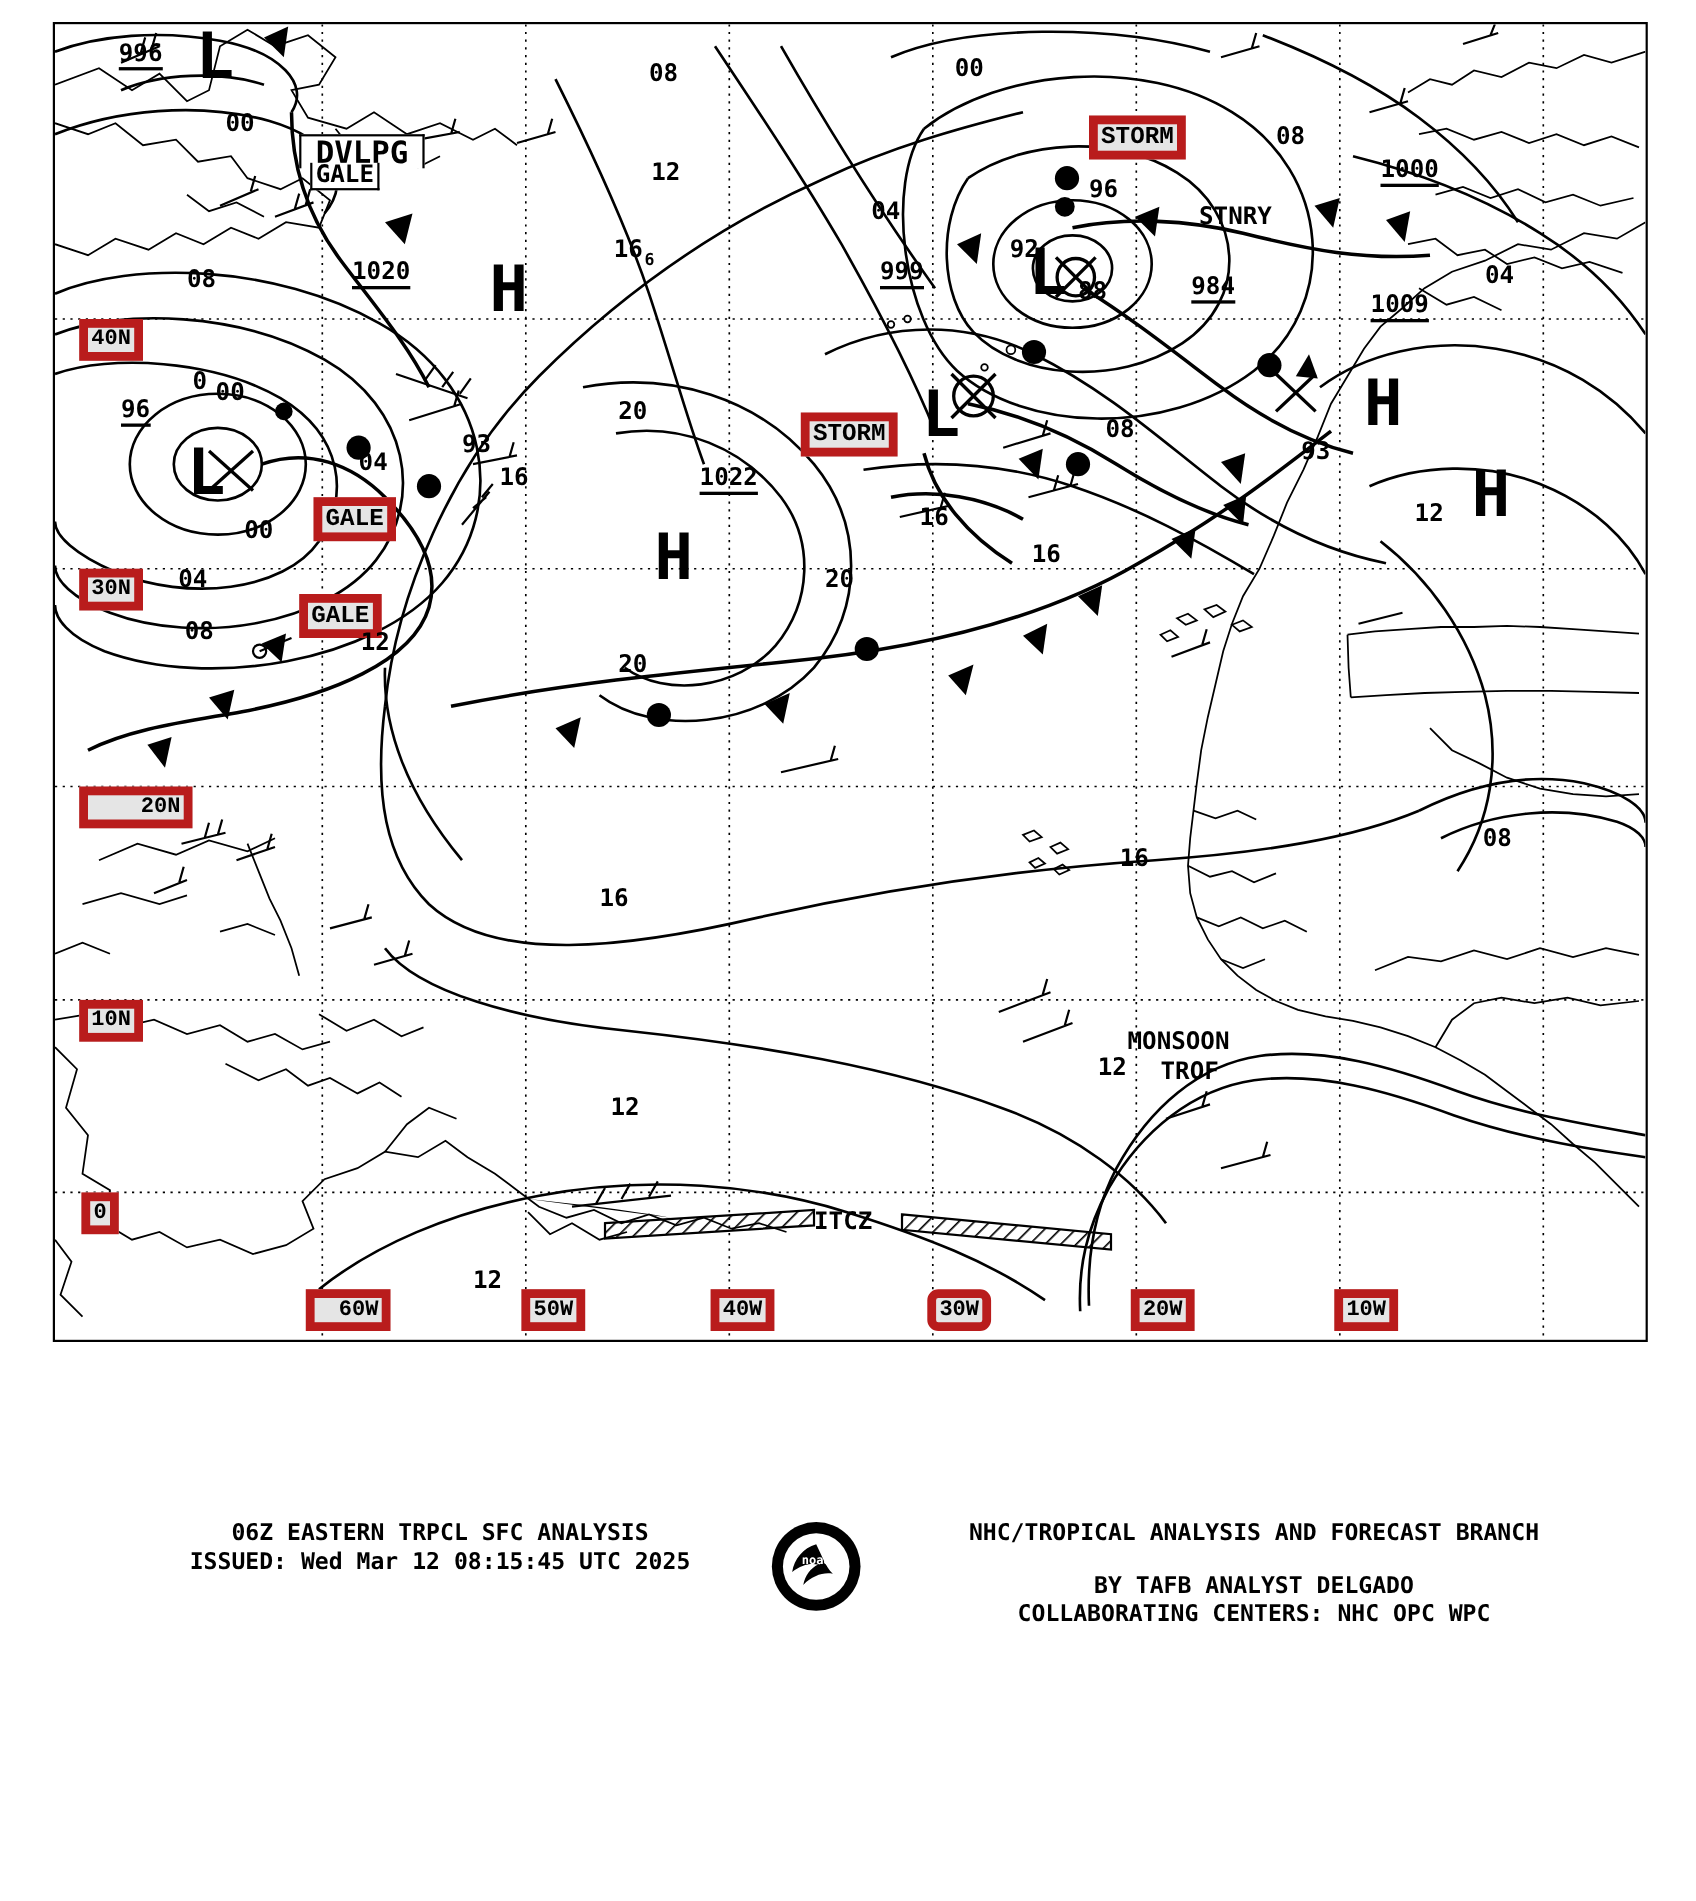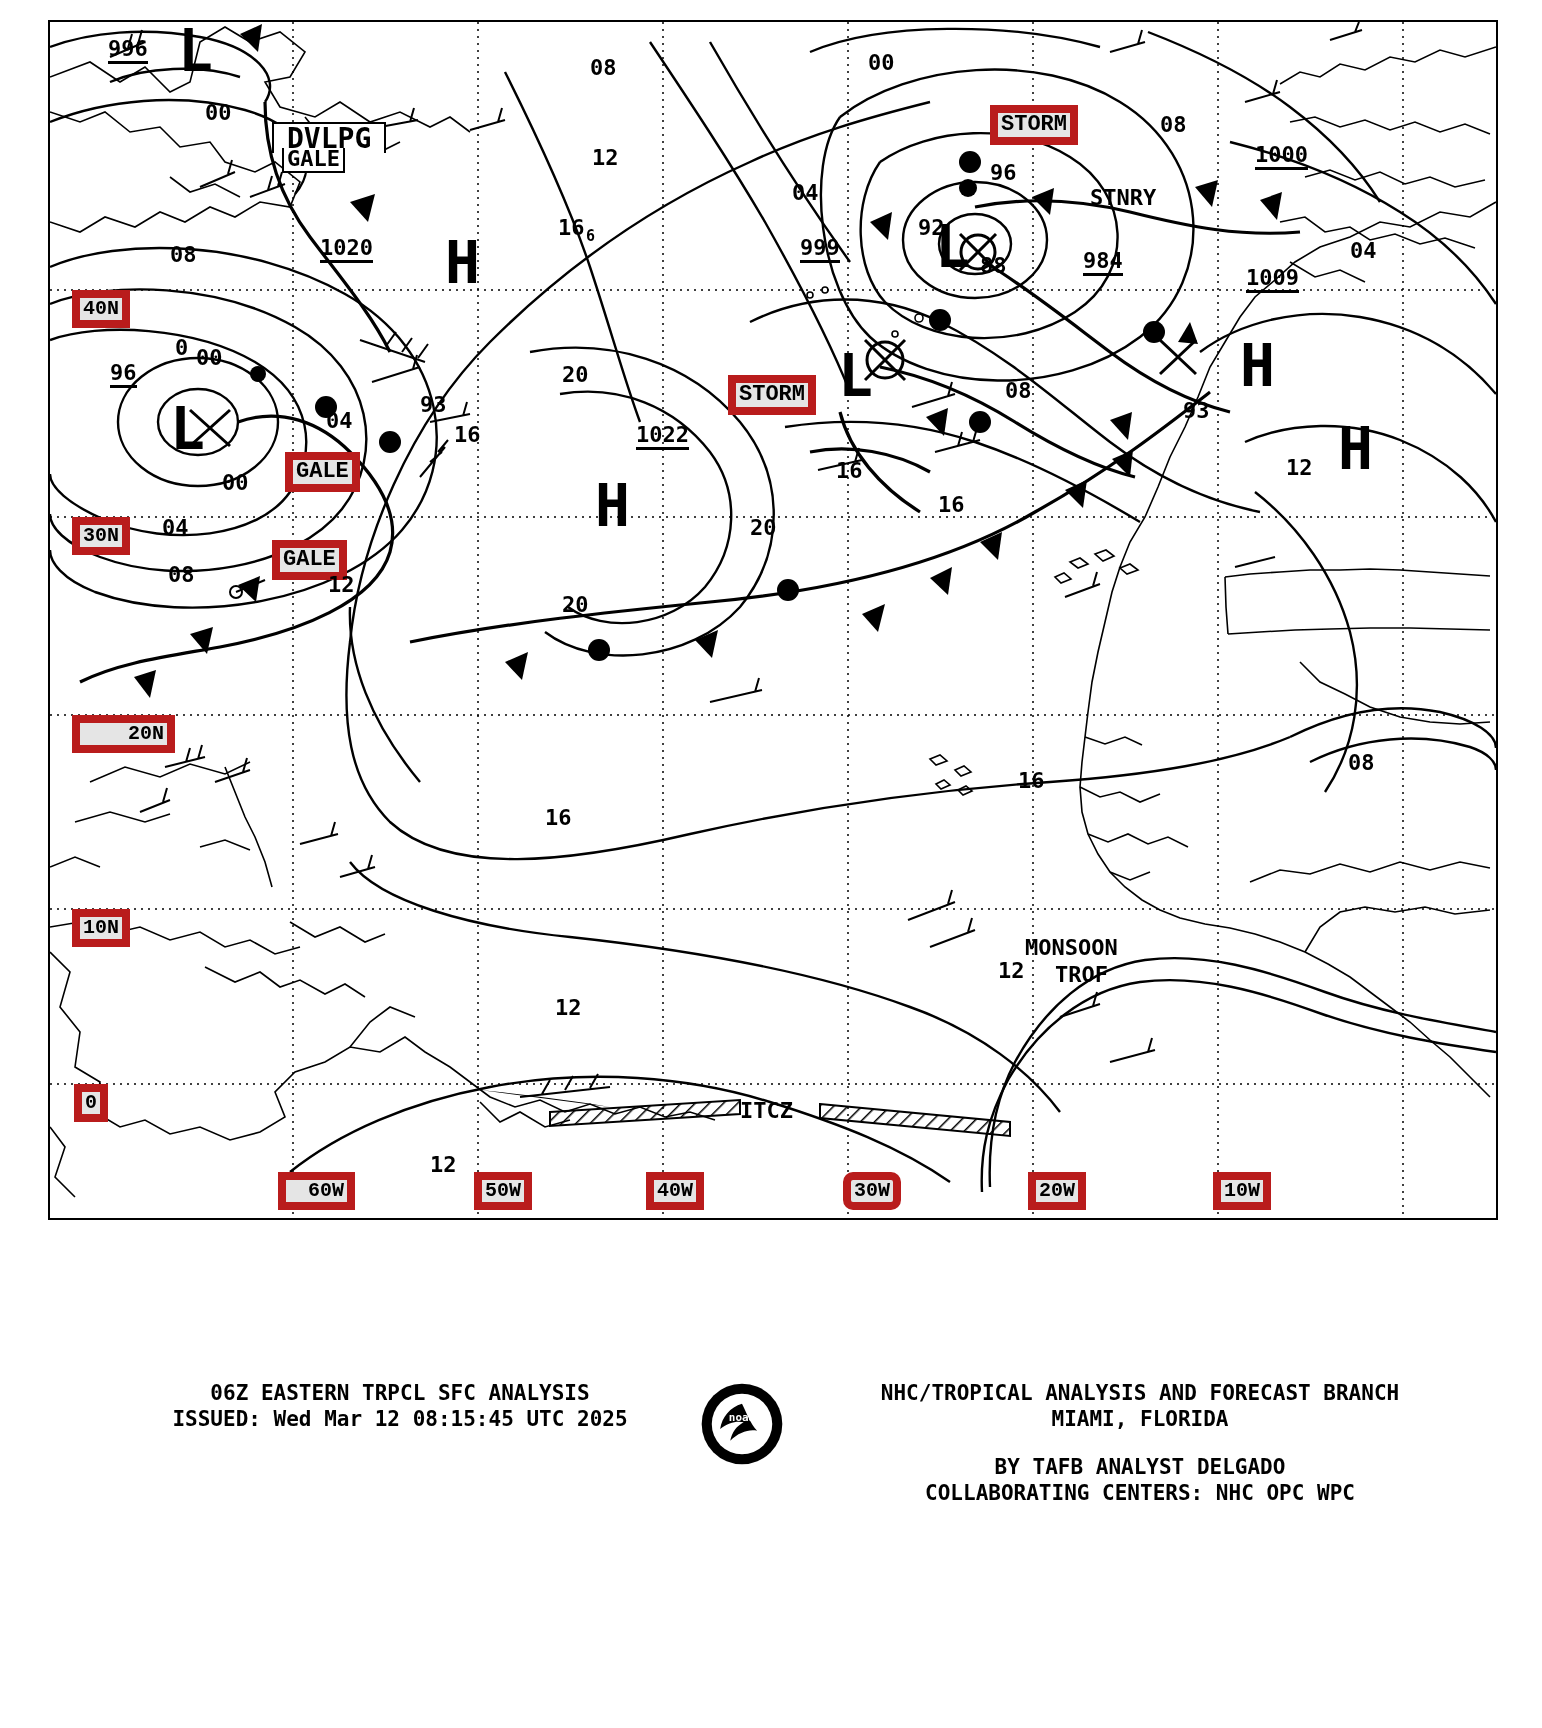--- a/index.html
+++ b/index.html
@@ -432,19 +432,18 @@
 
     <svg class="noaa-logo" viewBox="0 0 100 100">
       <circle cx="50" cy="50" r="48" fill="#000"></circle>
       <circle cx="50" cy="50" r="36" fill="#fff"></circle>
       <path d="M50,26 C36,30 26,42 24,56 C34,48 44,46 52,48 C44,52 38,60 36,70 C46,60 58,56 68,58 C60,50 56,38 50,26 Z" fill="#000"></path>
       <text x="50" y="47" font-family="DejaVu Sans Mono, monospace" font-size="13" font-weight="bold" fill="#fff" text-anchor="middle">noaa</text>
     </svg>
 
     <div class="footer-right">
       <div>NHC/TROPICAL ANALYSIS AND FORECAST BRANCH</div>
-      <div>MIAMI,  FLORIDA</div>
       <div class="sub">BY TAFB ANALYST  DELGADO</div>
       <div>COLLABORATING CENTERS: NHC OPC WPC</div>
     </div>
   </div>
 
 </div>
 
 </body></html>

